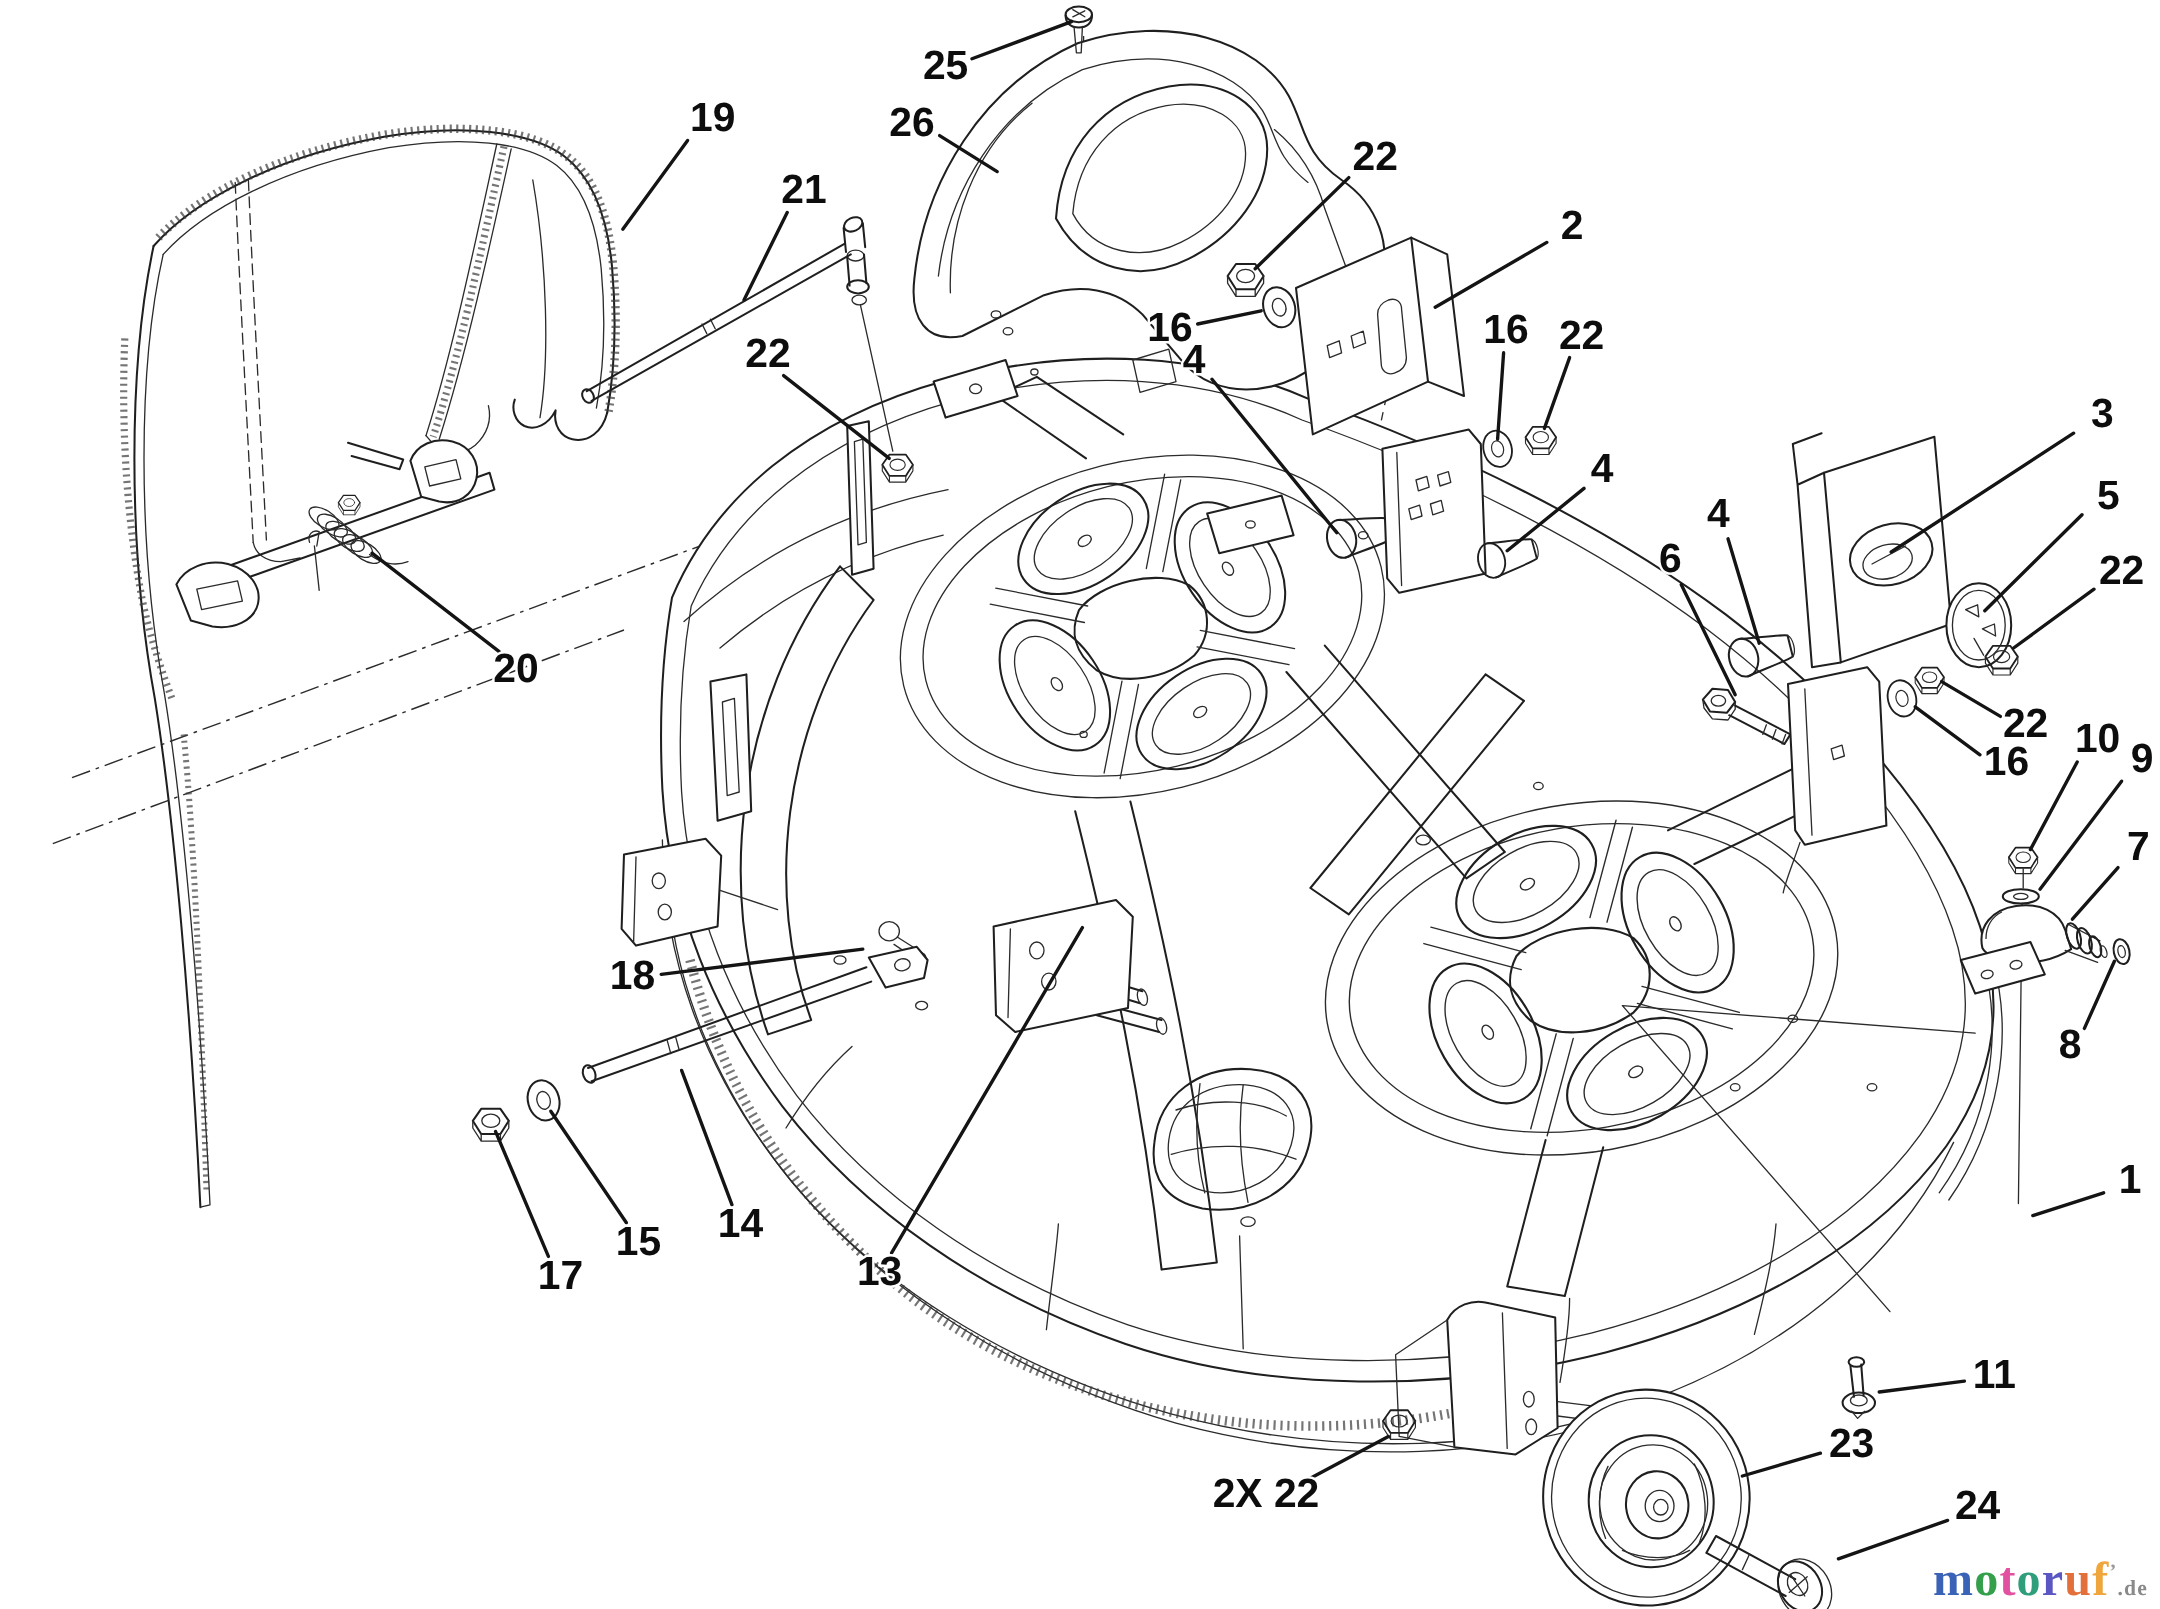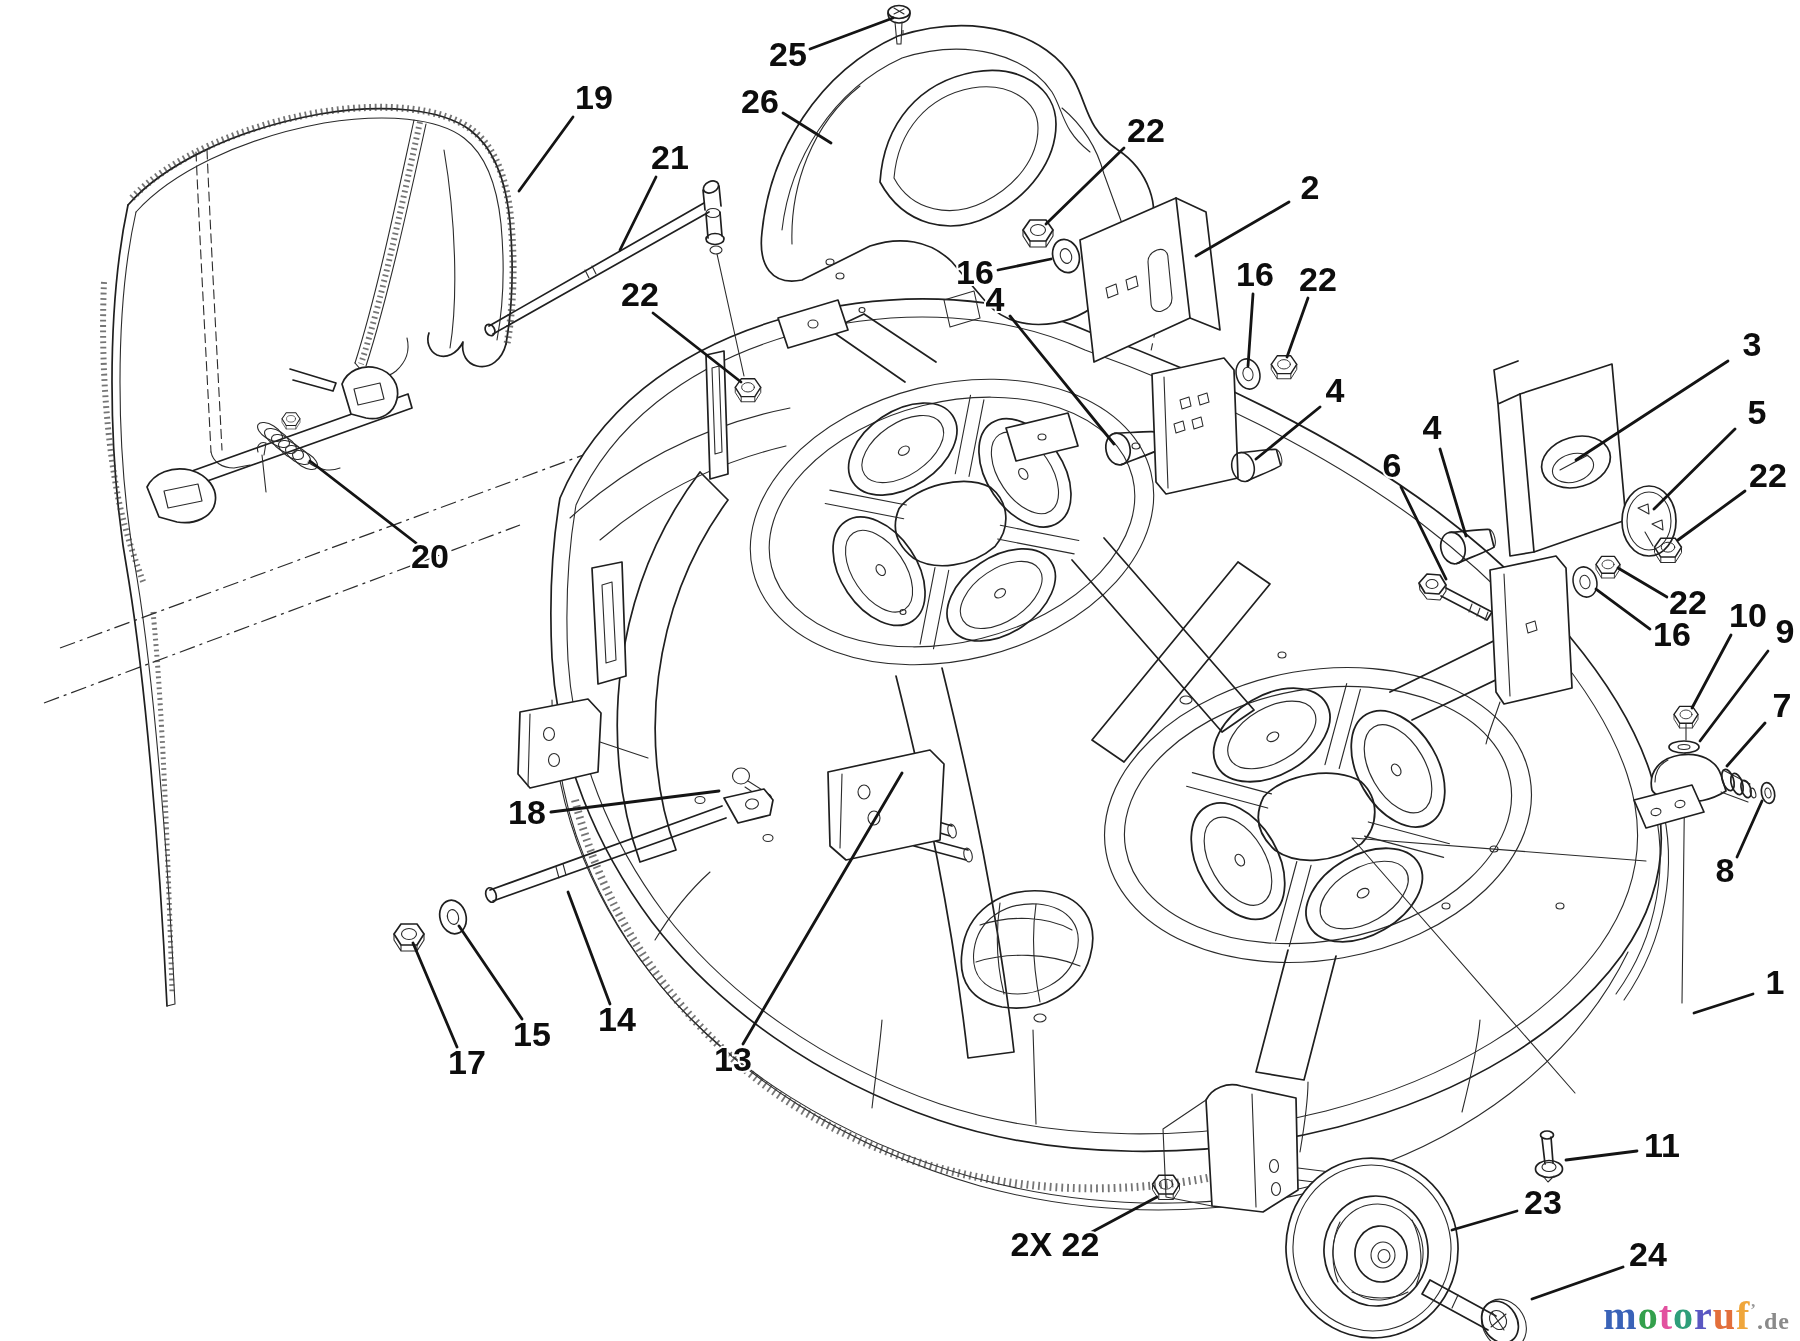--- a/index.html
+++ b/index.html
@@ -10,21 +10,21 @@
   .thin{fill:none;stroke:#2b2b2b;stroke-width:1.1;stroke-linecap:round;stroke-linejoin:round;}
   .hatch{fill:none;stroke:#3a3a3a;opacity:.7;}
   .dash{fill:none;stroke:#2b2b2b;stroke-width:1.2;stroke-dasharray:16 5 3 5;}
   .dash2{fill:none;stroke:#2b2b2b;stroke-width:1.1;stroke-dasharray:7 6;}
   .leader{stroke:#141414;stroke-width:2.8;stroke-linecap:round;}
   .callout{font:700 34px "Liberation Sans",sans-serif;fill:#0d0d0d;text-anchor:middle;
            dominant-baseline:middle;paint-order:stroke;stroke:#ffffff;stroke-width:4px;}
   #watermark{position:absolute;right:10px;bottom:2px;font:700 40px "Liberation Serif",serif;
              letter-spacing:1px;user-select:none;}
   #watermark .tick{font-size:17px;vertical-align:super;}
-  #watermark .suffix{font-size:24px;}
+  #watermark .suffix{font-size:18px;}
 </style>
 </head>
 <body>
 
 <div class="stage">
 <svg id="diagram-svg" width="1800" height="1341" viewBox="0 0 1800 1341">
   <defs>
     <g id="nut3d">
       <path class="ln" d="M -15,-2 L -8,-12 L 8,-12 L 15,-2 L 8,9 L -8,9 Z"></path>
       <path class="thin" d="M -15,-2 L -15,4 L -8,15 L 8,15 L 15,4 L 15,-2 M -8,9 L -8,15 M 8,9 L 8,15"></path>

